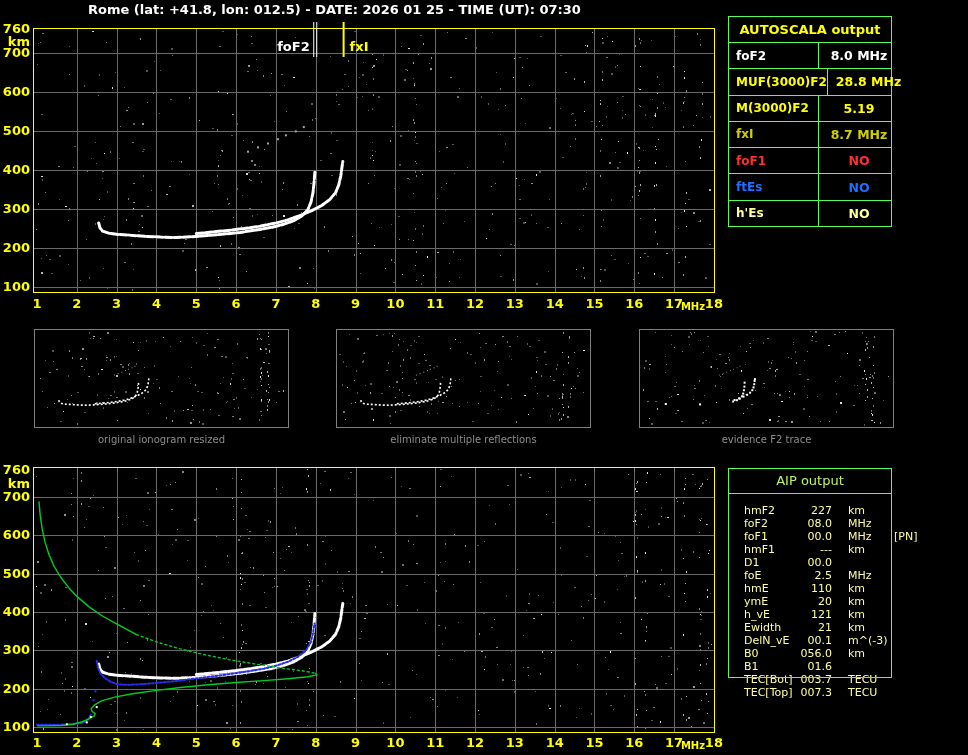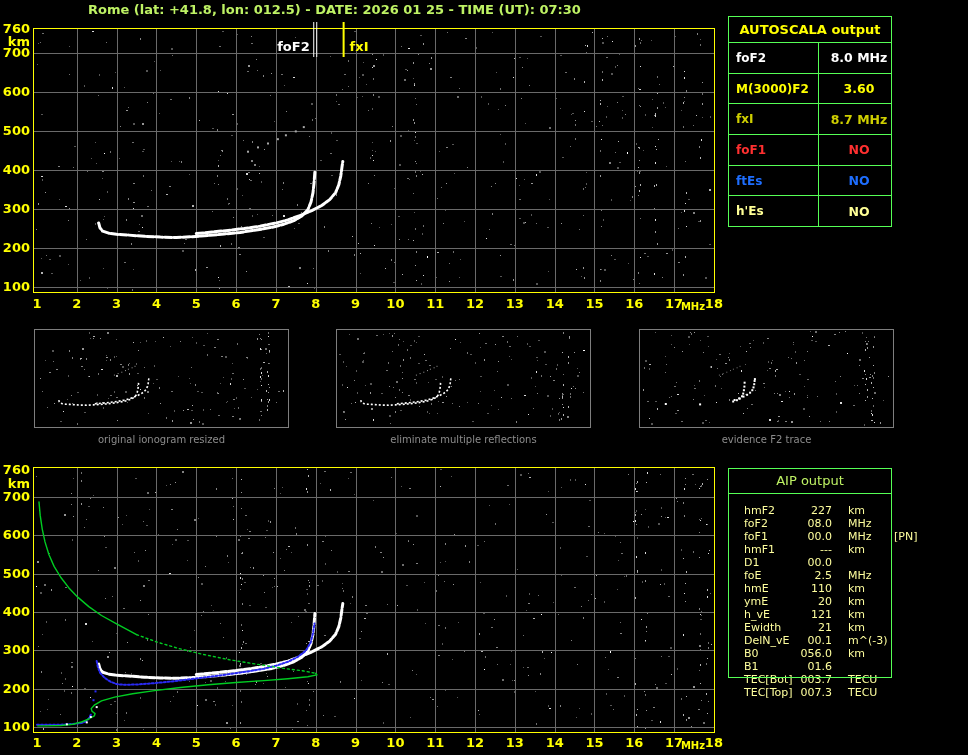--- a/index.html
+++ b/index.html
@@ -1,18 +1,18 @@
 <!DOCTYPE html>
 <html><head>
 <meta charset="utf-8">
 <style>
   html,body{margin:0;padding:0;background:#000;}
   #screen{position:relative;width:968px;height:755px;background:#000;overflow:hidden;
           font-family:"DejaVu Sans",sans-serif;}
-  #title{position:absolute;left:88px;top:2px;font-size:13px;font-weight:bold;color:#bef264;white-space:pre;}
+  #title{position:absolute;left:88px;top:2px;font-size:13px;font-weight:bold;color:#ffffff;white-space:pre;}
   svg{position:absolute;display:block;}
   
   #autoscala-table{position:absolute;left:728px;top:16px;width:164px;height:211px;
      border:1px solid #55FF55;box-sizing:border-box;display:flex;flex-direction:column;}
   .as-header{height:25px;border-bottom:1px solid #55FF55;color:#FFFF00;font-weight:bold;
      font-size:13px;text-align:center;line-height:25px;}
   .as-row{flex:1;display:flex;border-bottom:1px solid #55FF55;font-weight:bold;font-size:12px;}
   .as-row:last-child{border-bottom:none;}
   .as-param{flex:0 0 82px;border-right:1px solid #55FF55;padding-left:7px;display:flex;align-items:center;white-space:nowrap;}
   .as-value{flex:1;display:flex;align-items:center;justify-content:center;font-size:12.5px;white-space:nowrap;margin-left:8px;}
@@ -678,22 +678,26 @@
       </g>
     </svg>
 
   <div id="autoscala-table">
     <div class="as-header">AUTOSCALA output</div>
   <div class="as-row" style="color: rgb(255, 255, 255);">
         <span class="as-param">foF2</span>
         <span class="as-value">8.0 MHz</span>
       </div>
       <div class="as-row" style="color: rgb(255, 255, 0);">
+        <span class="as-param">MUF(3000)F2</span>
+        <span class="as-value">28.8 MHz</span>
+      </div>
+      <div class="as-row" style="color: rgb(255, 255, 0);">
         <span class="as-param">M(3000)F2</span>
-        <span class="as-value">3.60</span>
+        <span class="as-value">5.19</span>
       </div>
       <div class="as-row" style="color: rgb(207, 207, 0);">
         <span class="as-param">fxI</span>
         <span class="as-value">8.7 MHz</span>
       </div>
       <div class="as-row" style="color: rgb(255, 48, 48);">
         <span class="as-param">foF1</span>
         <span class="as-value">NO</span>
       </div>
       <div class="as-row" style="color: rgb(30, 110, 255);">

